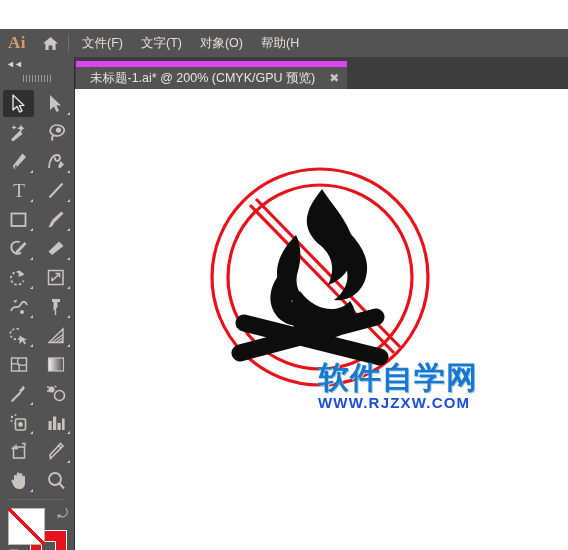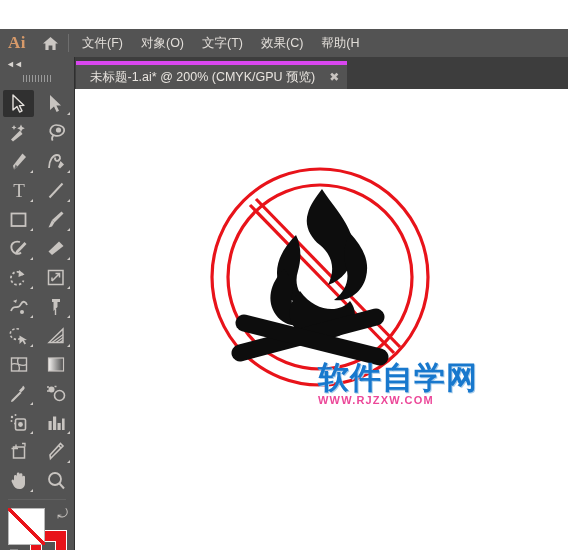--- a/index.html
+++ b/index.html
@@ -53,21 +53,21 @@
     position: absolute; left: 0; top: 28px;
     width: 568px; height: 32px;
     background: #3d3d3d;
   }
   #doc-tab {
     position: absolute; left: 76px; top: 4px;
     height: 28px;
     background: #535353;
     display: flex; align-items: center;
     padding: 0 6px 0 14px;
-    border-top: 4px solid #d946ef;
+    border-top: 6px solid #d946ef;
   }
   #doc-tab-title {
     color: #e8e4df;
     font-size: 12.5px;
     white-space: nowrap;
   }
   #doc-tab-close {
     margin-left: 12px;
     color: #c8c4c0;
     font-size: 12px;
@@ -190,46 +190,45 @@
   #wm-cn {
     font-size: 31px;
     font-weight: bold;
     color: #1878cd;
     letter-spacing: 1px;
     line-height: 1;
     text-shadow: 1px 1px 0 #aacdea;
     font-family: "DejaVu Sans", sans-serif;
   }
   #wm-en {
-    font-size: 11px;
+    font-size: 15px;
     font-weight: bold;
-    color: #ec4899;
+    color: #1d4ed8;
     letter-spacing: 1.2px;
     line-height: 1.2;
     margin-top: 1px;
     font-family: "Liberation Sans", sans-serif;
   }
 </style>
 </head>
 <body>
 
 <div id="app">
 
   <div id="menubar">
     <div id="ai-logo">Ai</div>
     <div id="home-btn">
       <svg width="17" height="15" viewBox="0 0 17 15">
         <path d="M8.5 1 L16 7.6 L13.6 7.6 L13.6 14 L10.4 14 L10.4 9.6 L6.6 9.6 L6.6 14 L3.4 14 L3.4 7.6 L1 7.6 Z" fill="#cbc7c3"></path>
       </svg>
     </div>
     <div id="menu-divider"></div>
     <div class="menu-item">文件(F)</div>
+    <div class="menu-item">文字(T)</div>
     <div class="menu-item">对象(O)</div>
-    <div class="menu-item">文字(T)</div>
-    <div class="menu-item">效果(C)</div>
     <div class="menu-item">帮助(H</div>
   </div>
 
   <div id="tabbar">
     <div id="doc-tab">
       <span id="doc-tab-title">未标题-1.ai* @ 200% (CMYK/GPU 预览)</span>
       <span id="doc-tab-close">✖</span>
     </div>
   </div>
 

